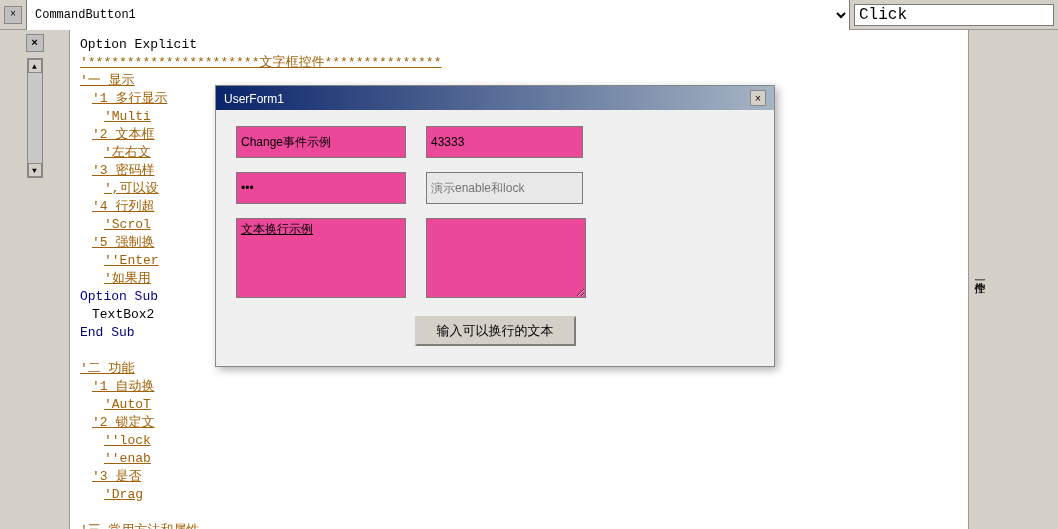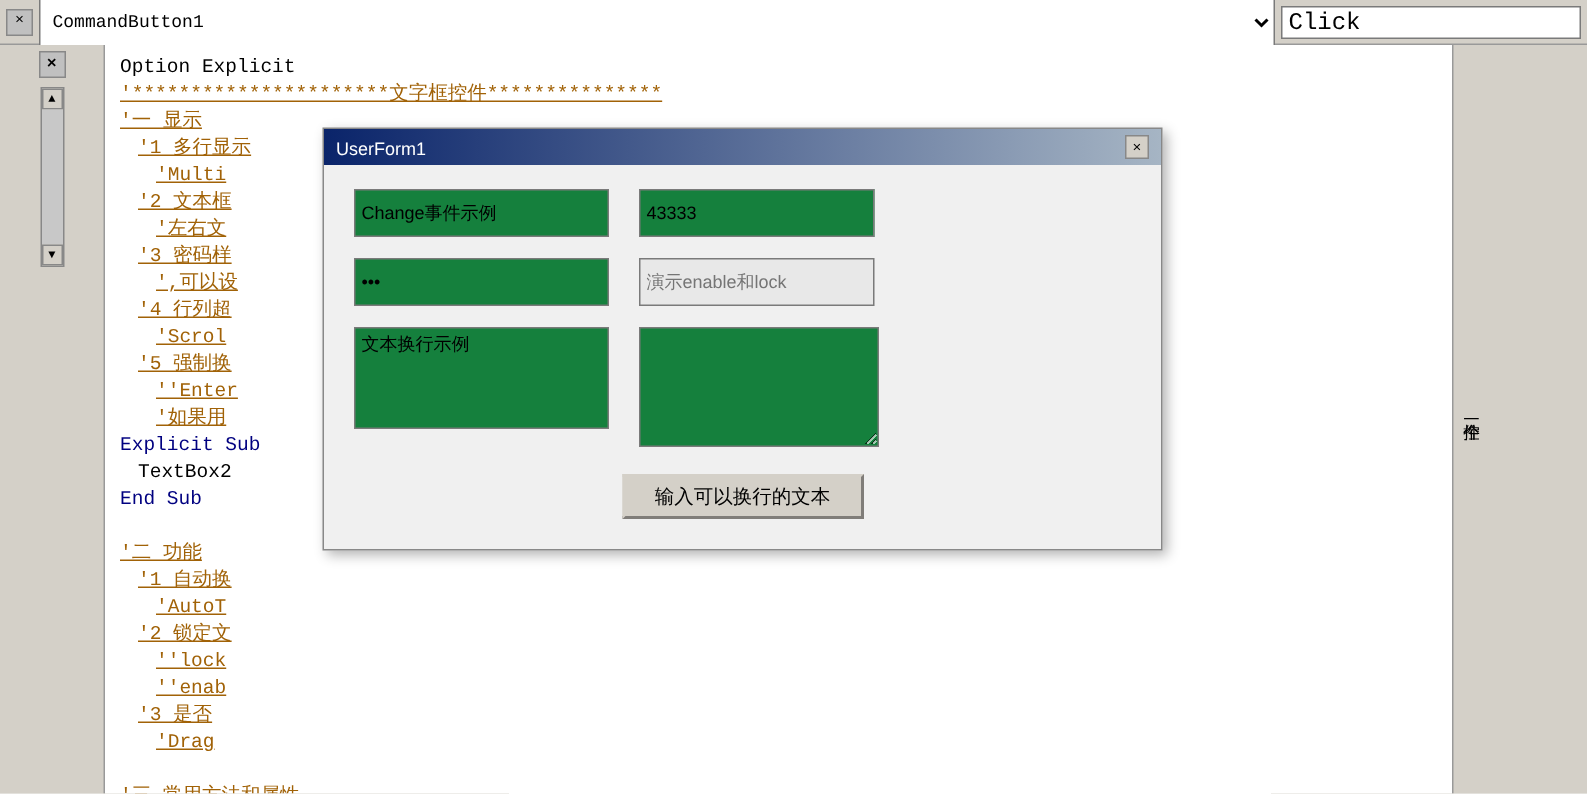--- a/index.html
+++ b/index.html
@@ -146,42 +146,43 @@
     .modal-body {
       padding: 16px 20px 20px 20px;
     }
     .modal-row {
       display: flex;
       gap: 20px;
       margin-bottom: 14px;
     }
     .modal-input {
       border: 1px solid #7a7a7a;
-      background: #15803d;
+      background: #ec4899;
       font-family: Arial, sans-serif;
       font-size: 12px;
       padding: 2px 4px;
     }
     .modal-input.disabled {
       background: #e8e8e8;
       color: #a21caf;
     }
     .textbox-left {
       width: 170px;
       height: 32px;
       line-height: 28px;
     }
     .textbox-right {
       width: 157px;
       height: 32px;
     }
     .textbox-multiline {
       width: 170px;
-      height: 68px;
+      height: 80px;
       resize: none;
+      text-decoration: underline;
     }
     .textbox-empty {
       width: 160px;
       height: 80px;
     }
     .modal-btn {
       background: #d4d0c8;
       border: 2px outset #d4d0c8;
       font-size: 13px;
       font-family: Arial, sans-serif;
@@ -230,21 +231,21 @@
     <div class="code-line green indent2">    'Multi</div>
     <div class="code-line green indent1">  '2 文本框</div>
     <div class="code-line green indent2">    '左右文</div>
     <div class="code-line green indent1">  '3 密码样</div>
     <div class="code-line green indent2">    ',可以设</div>
     <div class="code-line green indent1">  '4 行列超</div>
     <div class="code-line green indent2">    'Scrol</div>
     <div class="code-line green indent1">  '5 强制换</div>
     <div class="code-line green indent2">    ''Enter</div>
     <div class="code-line green indent2">    '如果用</div>
-    <div class="code-line"><span class="kw">Explicit Sub</span></div>
+    <div class="code-line"><span class="kw">Option Sub</span></div>
     <div class="code-line indent1">  TextBox2</div>
     <div class="code-line"><span class="kw">End Sub</span></div>
     <div class="code-line">&nbsp;</div>
     <div class="code-line green">'二 功能</div>
     <div class="code-line green indent1">  '1 自动换</div>
     <div class="code-line green indent2">    'AutoT</div>
     <div class="code-line green indent1">  '2 锁定文</div>
     <div class="code-line green indent2">    ''lock</div>
     <div class="code-line green indent2">    ''enab</div>
     <div class="code-line green indent1">  '3 是否</div>

